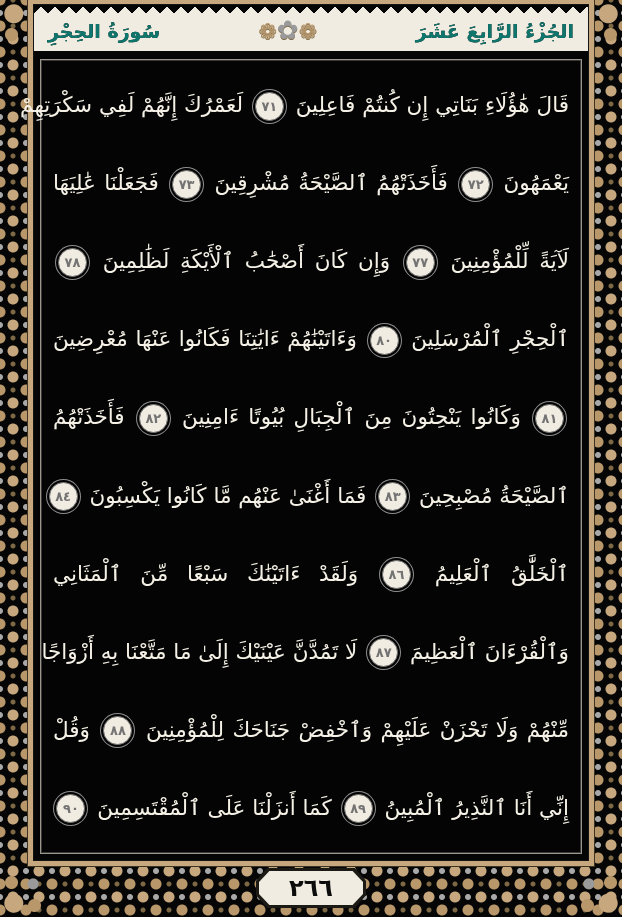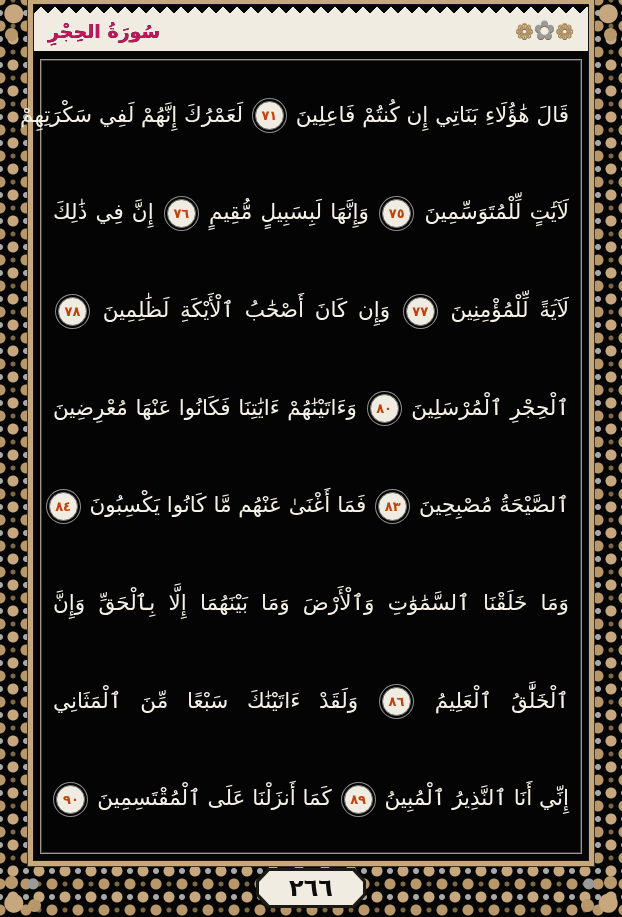--- a/index.html
+++ b/index.html
@@ -36,21 +36,21 @@
     content:"";position:absolute;left:0;right:0;top:0;height:9px;
     background:
       linear-gradient(135deg,#050505 6px,rgba(0,0,0,0) 0) 0 0/14px 9px repeat-x,
       linear-gradient(-135deg,#050505 6px,rgba(0,0,0,0) 0) 0 0/14px 9px repeat-x;
   }
   .header-row{
     display:flex;width:100%;align-items:center;justify-content:space-between;
     direction:rtl;padding:0 14px;box-sizing:border-box;
   }
   .header-title{
-    color:#be185d;font-weight:bold;font-size:19px;letter-spacing:0;
+    color:#0f766e;font-weight:bold;font-size:19px;letter-spacing:0;
     text-shadow:0 0 0.4px #000;white-space:nowrap;padding-top:6px;
   }
   .floral{
     color:#b8976a;font-size:22px;line-height:1;padding-top:4px;
     text-shadow:0 1px 0 #7d6845;user-select:none;
   }
   .floral .mid{color:#9a9a9a;font-size:26px;}
   
   .textblock{
     position:absolute;left:6px;right:6px;top:54px;bottom:6px;
@@ -65,21 +65,21 @@
     color:#f5f1e6;
     font-size:21.5px;
     line-height:50px;
     text-align:justify;
     text-align-last:justify;
     white-space:nowrap;
   }
   .ayah-marker{
     display:inline-flex;align-items:center;justify-content:center;
     width:27px;height:27px;border-radius:50%;
-    background:#f1ece1;color:#c2410c;
+    background:#f1ece1;color:#737373;
     font-size:13px;font-weight:bold;line-height:1;
     border:1px solid #6d6d6d;
     box-shadow:0 0 0 2px #040404,0 0 0 3px #8f8f8f;
     vertical-align:middle;margin:0 5px;
   }
   
   .footer{
     position:absolute;left:0;right:0;bottom:6px;height:46px;
     display:flex;align-items:center;justify-content:center;pointer-events:none;
   }
@@ -115,36 +115,39 @@
 
   <div class="corner tl"></div>
   <div class="corner tr"></div>
   <div class="corner bl"></div>
   <div class="corner br"></div>
 
   <div class="inner">
 
     <div class="header">
       <div class="header-row">
+        <span class="header-title">الجُزْءُ الرَّابِعَ عَشَرَ</span>
         <span class="floral">
           <span>❁</span><span class="mid">✿</span><span>❁</span>
         </span>
         <span class="header-title">سُورَةُ الحِجْرِ</span>
       </div>
     </div>
 
     <div class="textblock" id="textblock">
 
     <div class="line"><span>قَالَ هَٰؤُلَاءِ بَنَاتِي إِن كُنتُمْ فَاعِلِينَ</span> <span class="ayah-marker">٧١</span> <span>لَعَمْرُكَ إِنَّهُمْ لَفِي سَكْرَتِهِمْ</span></div>
-        <div class="line"><span>لَآيَٰتٍ لِّلْمُتَوَسِّمِينَ</span> <span class="ayah-marker">٧٥</span> <span>وَإِنَّهَا لَبِسَبِيلٍ مُّقِيمٍ</span> <span class="ayah-marker">٧٦</span> <span>إِنَّ فِي ذَٰلِكَ</span></div>
+        <div class="line"><span>يَعْمَهُونَ</span> <span class="ayah-marker">٧٢</span> <span>فَأَخَذَتْهُمُ ٱلصَّيْحَةُ مُشْرِقِينَ</span> <span class="ayah-marker">٧٣</span> <span>فَجَعَلْنَا عَٰلِيَهَا</span></div>
         <div class="line"><span>لَآيَةً لِّلْمُؤْمِنِينَ</span> <span class="ayah-marker">٧٧</span> <span>وَإِن كَانَ أَصْحَٰبُ ٱلْأَيْكَةِ لَظَٰلِمِينَ</span> <span class="ayah-marker">٧٨</span></div>
         <div class="line"><span>ٱلْحِجْرِ ٱلْمُرْسَلِينَ</span> <span class="ayah-marker">٨٠</span> <span>وَءَاتَيْنَٰهُمْ ءَايَٰتِنَا فَكَانُوا عَنْهَا مُعْرِضِينَ</span></div>
+        <div class="line"><span class="ayah-marker">٨١</span> <span>وَكَانُوا يَنْحِتُونَ مِنَ ٱلْجِبَالِ بُيُوتًا ءَامِنِينَ</span> <span class="ayah-marker">٨٢</span> <span>فَأَخَذَتْهُمُ</span></div>
         <div class="line"><span>ٱلصَّيْحَةُ مُصْبِحِينَ</span> <span class="ayah-marker">٨٣</span> <span>فَمَا أَغْنَىٰ عَنْهُم مَّا كَانُوا يَكْسِبُونَ</span> <span class="ayah-marker">٨٤</span></div>
-        <div class="line"><span>وَمَا خَلَقْنَا ٱلسَّمَٰوَٰتِ وَٱلْأَرْضَ وَمَا بَيْنَهُمَا إِلَّا بِٱلْحَقِّ وَإِنَّ</span></div>
         <div class="line"><span>ٱلْخَلَّٰقُ ٱلْعَلِيمُ</span> <span class="ayah-marker">٨٦</span> <span>وَلَقَدْ ءَاتَيْنَٰكَ سَبْعًا مِّنَ ٱلْمَثَانِي</span></div>
+        <div class="line"><span>وَٱلْقُرْءَانَ ٱلْعَظِيمَ</span> <span class="ayah-marker">٨٧</span> <span>لَا تَمُدَّنَّ عَيْنَيْكَ إِلَىٰ مَا مَتَّعْنَا بِهِ أَزْوَاجًا</span></div>
+        <div class="line"><span>مِّنْهُمْ وَلَا تَحْزَنْ عَلَيْهِمْ وَٱخْفِضْ جَنَاحَكَ لِلْمُؤْمِنِينَ</span> <span class="ayah-marker">٨٨</span> <span>وَقُلْ</span></div>
         <div class="line"><span>إِنِّي أَنَا ٱلنَّذِيرُ ٱلْمُبِينُ</span> <span class="ayah-marker">٨٩</span> <span>كَمَا أَنزَلْنَا عَلَى ٱلْمُقْتَسِمِينَ</span> <span class="ayah-marker">٩٠</span></div>
       </div>
 
   </div>
 
   <div class="footer">
     <div class="cartouche-outer">
       <div class="cartouche">٢٦٦</div>
     </div>
   </div>

